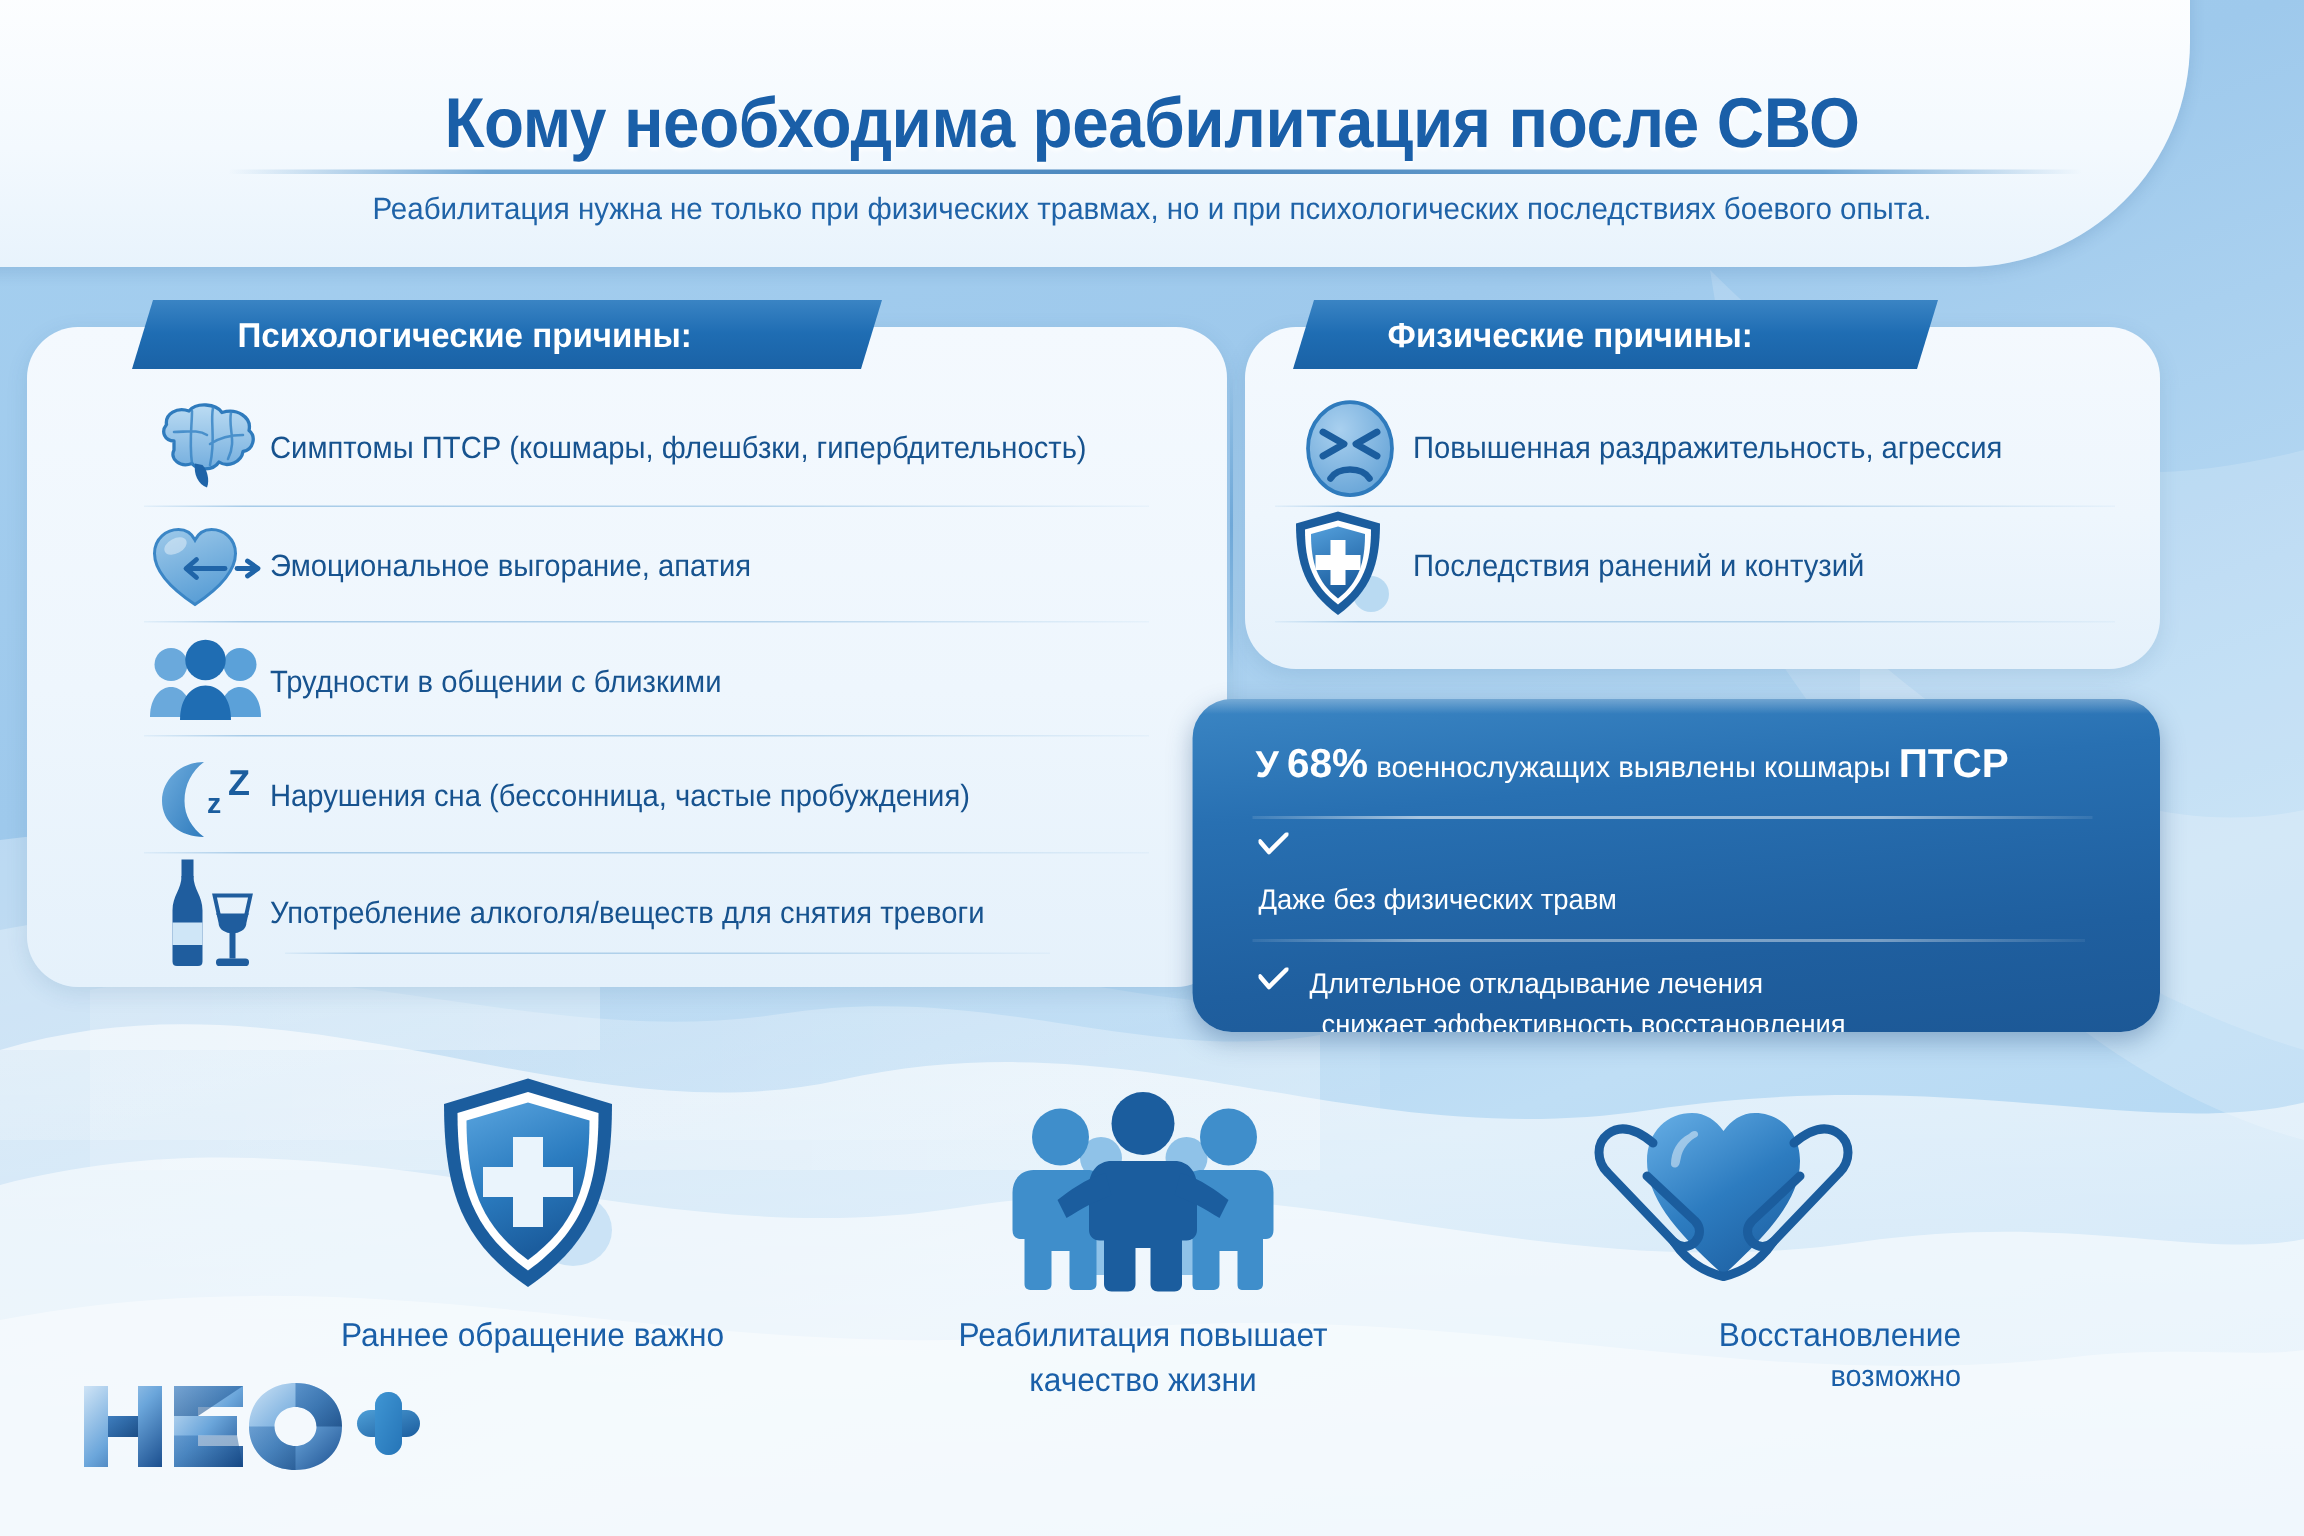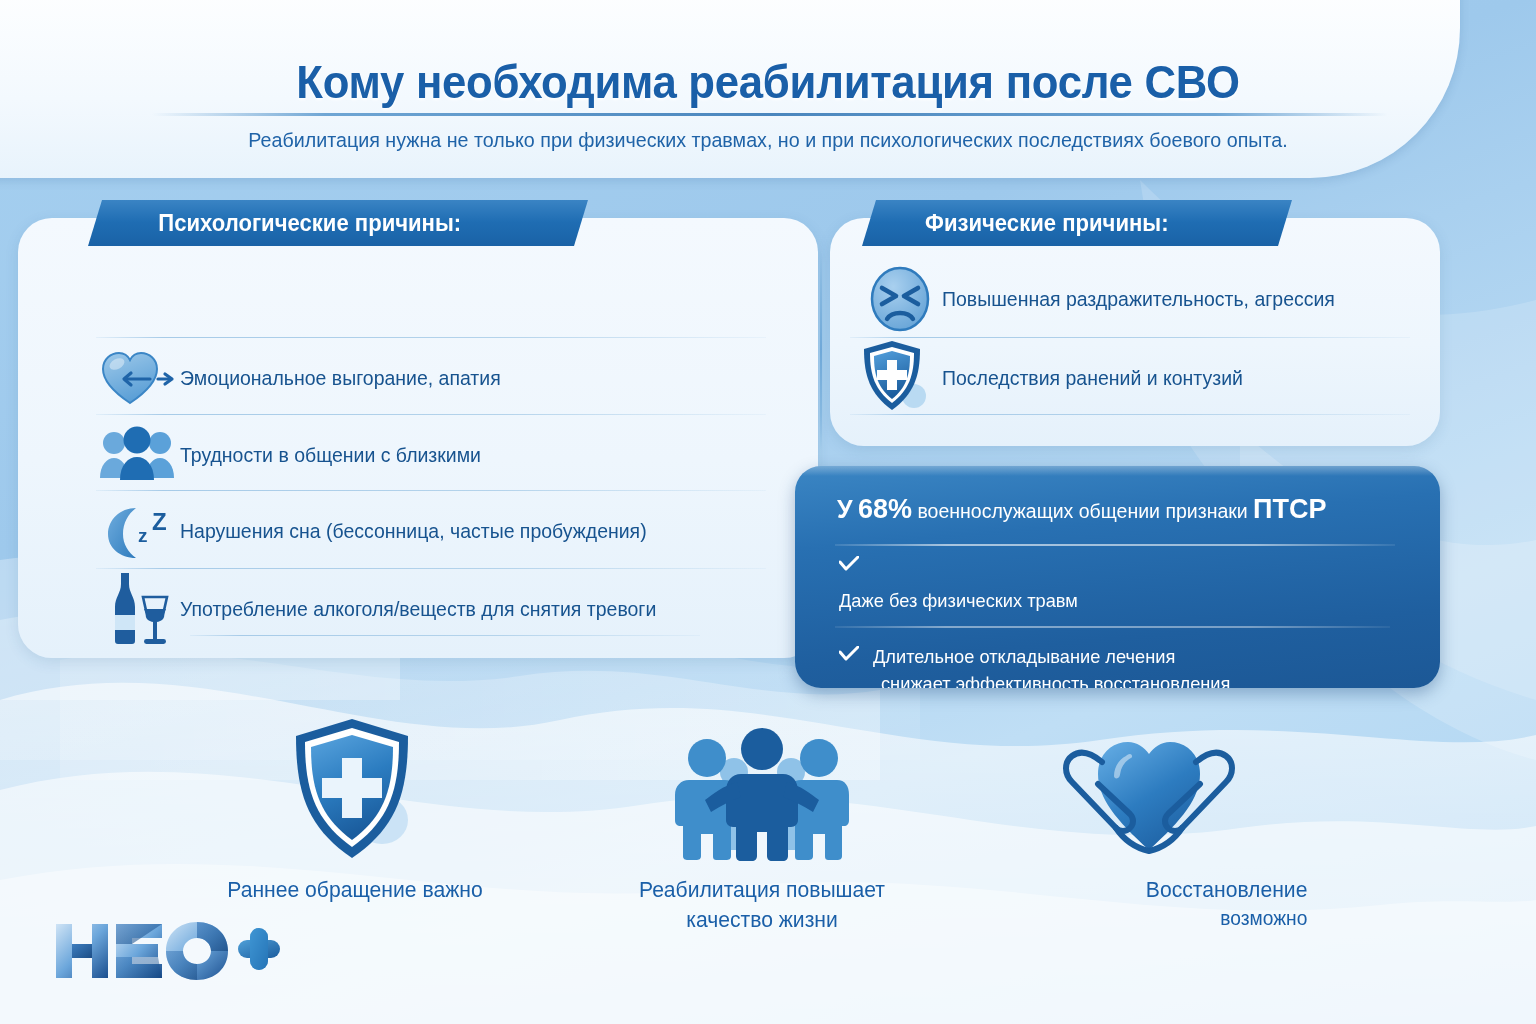--- a/index.html
+++ b/index.html
@@ -137,20 +137,36 @@
   <div class="panel panel-right"></div>
   <div class="vdivider"></div>
 
   <div class="ribbon ribbon-left">
     <span>Психологические причины:</span>
   </div>
   <div class="ribbon ribbon-right">
     <span>Физические причины:</span>
   </div>
 
+  <div class="row" style="left:96px;top:262px;">
+    <div class="ico">
+      <svg width="72" height="62" viewBox="0 0 72 62">
+        <defs>
+            <linearGradient id="brg" x1="0" y1="0" x2="0" y2="1">
+          <stop offset="0" stop-color="#bcdcf3"></stop>
+              <stop offset="1" stop-color="#74aede"></stop>
+            </linearGradient>
+          </defs>
+        <path d="M14,26 C8,26 5,20 9,15 C8,8 16,3 24,6 C29,0 42,1 46,7 C56,4 66,10 64,19 C69,23 67,32 60,33 C59,40 50,44 44,40 C40,46 30,46 26,41 C18,44 11,38 14,32 Z" fill="url(#brg)" stroke="#2f7bbd" stroke-width="2.2" stroke-linejoin="round"></path>
+        <path d="M26,6 C26,16 24,26 26,41 M40,4 C38,14 42,24 38,42 M52,7 C50,18 56,26 50,38 M14,20 C22,20 30,18 36,22 M60,22 C52,22 44,24 38,28" fill="none" stroke="#3b86c6" stroke-width="1.7" stroke-linecap="round" opacity=".85"></path>
+        <path d="M28,41 C27,48 30,55 36,57 C38,52 36,45 33,42 Z" fill="#1f64a8"></path>
+      </svg>
+    </div>
+    <div class="txt">Симптомы ПТСР (кошмары, флешбзки, гипербдительность)</div>
+  </div>
   <div class="hr" style="left:96px;top:337px;width:670px;"></div>
 
   <div class="row" style="left:96px;top:341px;">
     <div class="ico">
       <svg width="76" height="62" viewBox="0 0 76 62">
         <defs>
             <linearGradient id="hag" x1="0" y1="0" x2=".4" y2="1">
           <stop offset="0" stop-color="#9fcaea"></stop>
               <stop offset="1" stop-color="#5b9fd6"></stop>
             </linearGradient>
@@ -257,21 +273,21 @@
       </svg>
     </div>
     <div class="txt">Последствия ранений и контузий</div>
   </div>
   <div class="hr" style="left:850px;top:414px;width:560px;"></div>
 
   <div class="stat">
     <div class="stat-head">
       <span class="big">У</span>
       <b>68%</b>
-      <span>военнослужащих общении признаки</span>
+      <span>военнослужащих выявлены кошмары</span>
       <b>ПТСР</b>
     </div>
     <div class="stat-rule"></div>
 
     <div class="stat-item" style="top:88px;flex-direction:column;">
       <div class="chk">
         <svg width="20" height="16" viewBox="0 0 20 16">
             <path d="M1,6 L7,13 L19,1" fill="none" stroke="#ffffff" stroke-width="3" stroke-linecap="round" stroke-linejoin="round"></path>
           </svg>
       </div>

